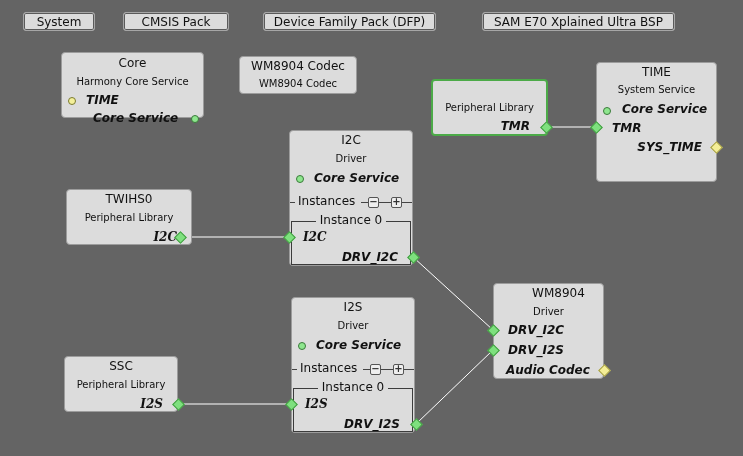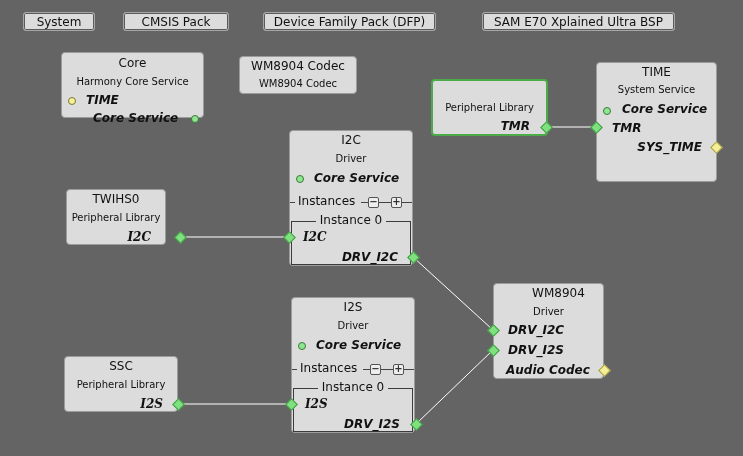--- a/index.html
+++ b/index.html
@@ -84,21 +84,21 @@
   <span class="pm" style="left:78px;top:66px;">−</span>
   <span class="pm" style="left:101px;top:66px;">+</span>
   <div class="inst-box" style="left:1px;top:90px;width:120px;height:44px;"></div>
   <span style="position:absolute;left:0;right:0;top:82px;text-align:center;font-size:12px;"><span style="background:#dcdcdc;padding:0 4px;">Instance 0</span></span>
   <span class="port serif" style="left:13px;top:99px;">I2C</span>
   <span class="port" style="right:14px;top:119px;">DRV_I2C</span>
 </div>
 <span class="dia g" style="left:285px;top:233px;"></span>
 <span class="dia g" style="left:409px;top:253px;"></span>
 
-<div class="node" style="left:66px;top:189px;width:100px;height:56px;">
+<div class="node" style="left:66px;top:189px;width:126px;height:56px;">
   <div class="n-title" style="top:2px;">TWIHS0</div>
   <div class="n-sub" style="top:22px;">Peripheral Library</div>
   <span class="port serif" style="right:14px;top:40px;">I2C</span>
 </div>
 <span class="dia g" style="left:176px;top:233px;"></span>
 
 <div class="node" style="left:291px;top:297px;width:124px;height:136px;">
   <div class="n-title" style="top:2px;">I2S</div>
   <div class="n-sub" style="top:22px;">Driver</div>
   <span class="dot g" style="left:6px;top:44px;"></span>

